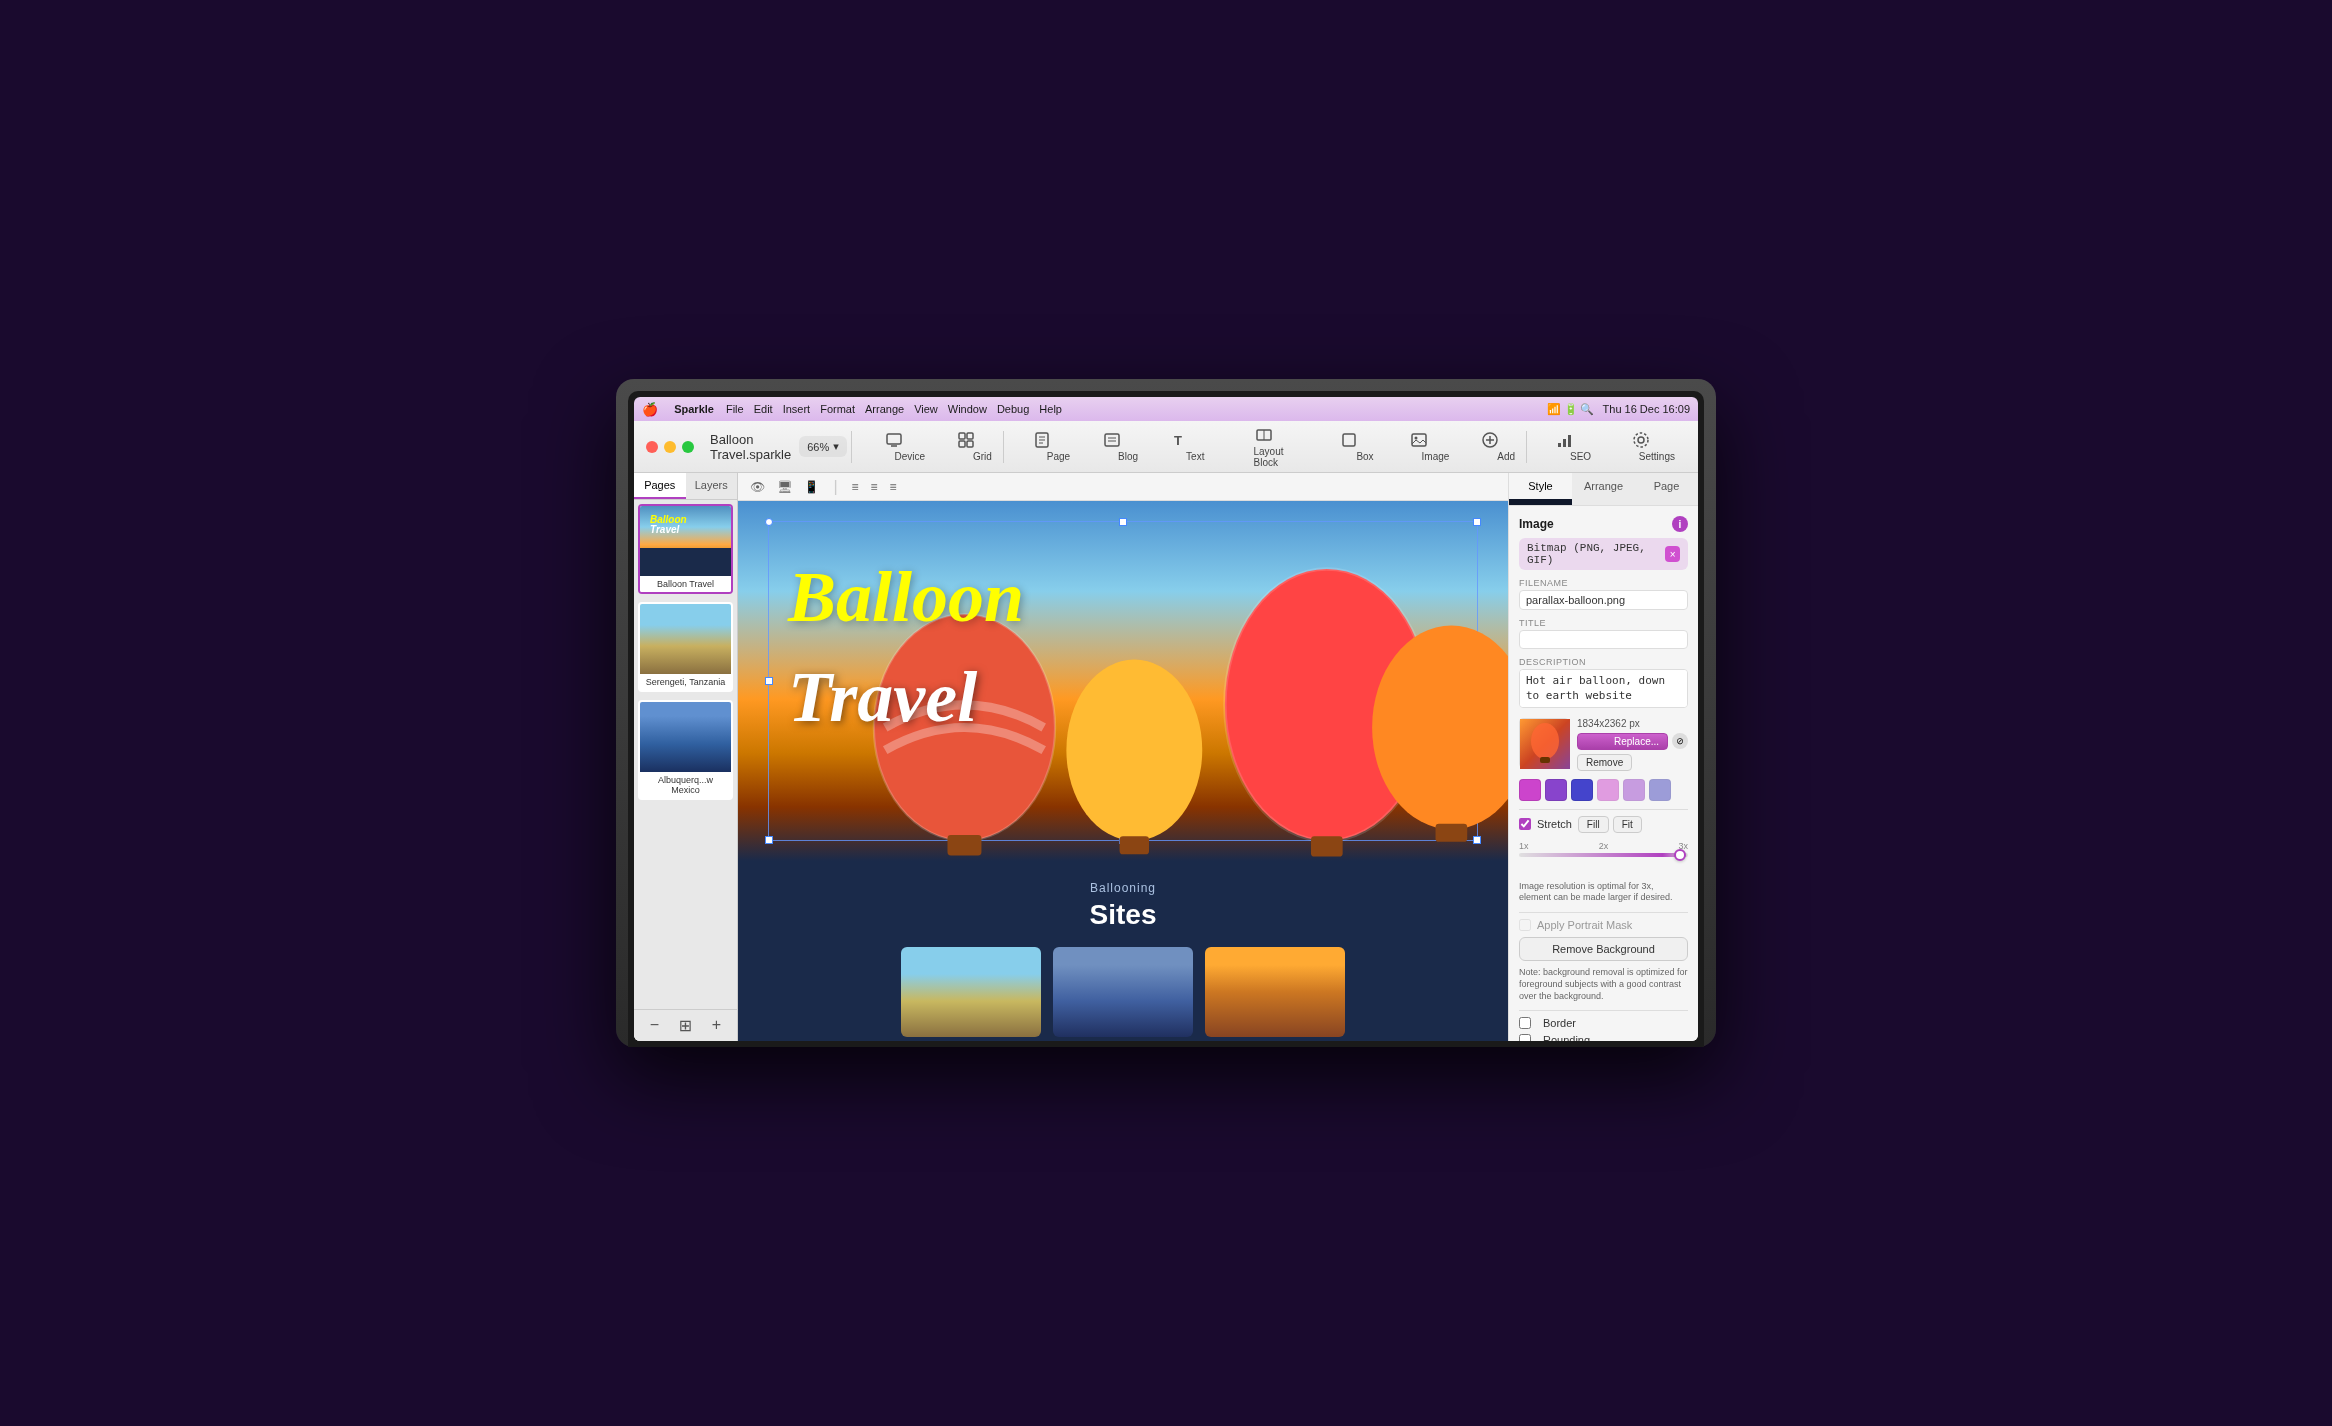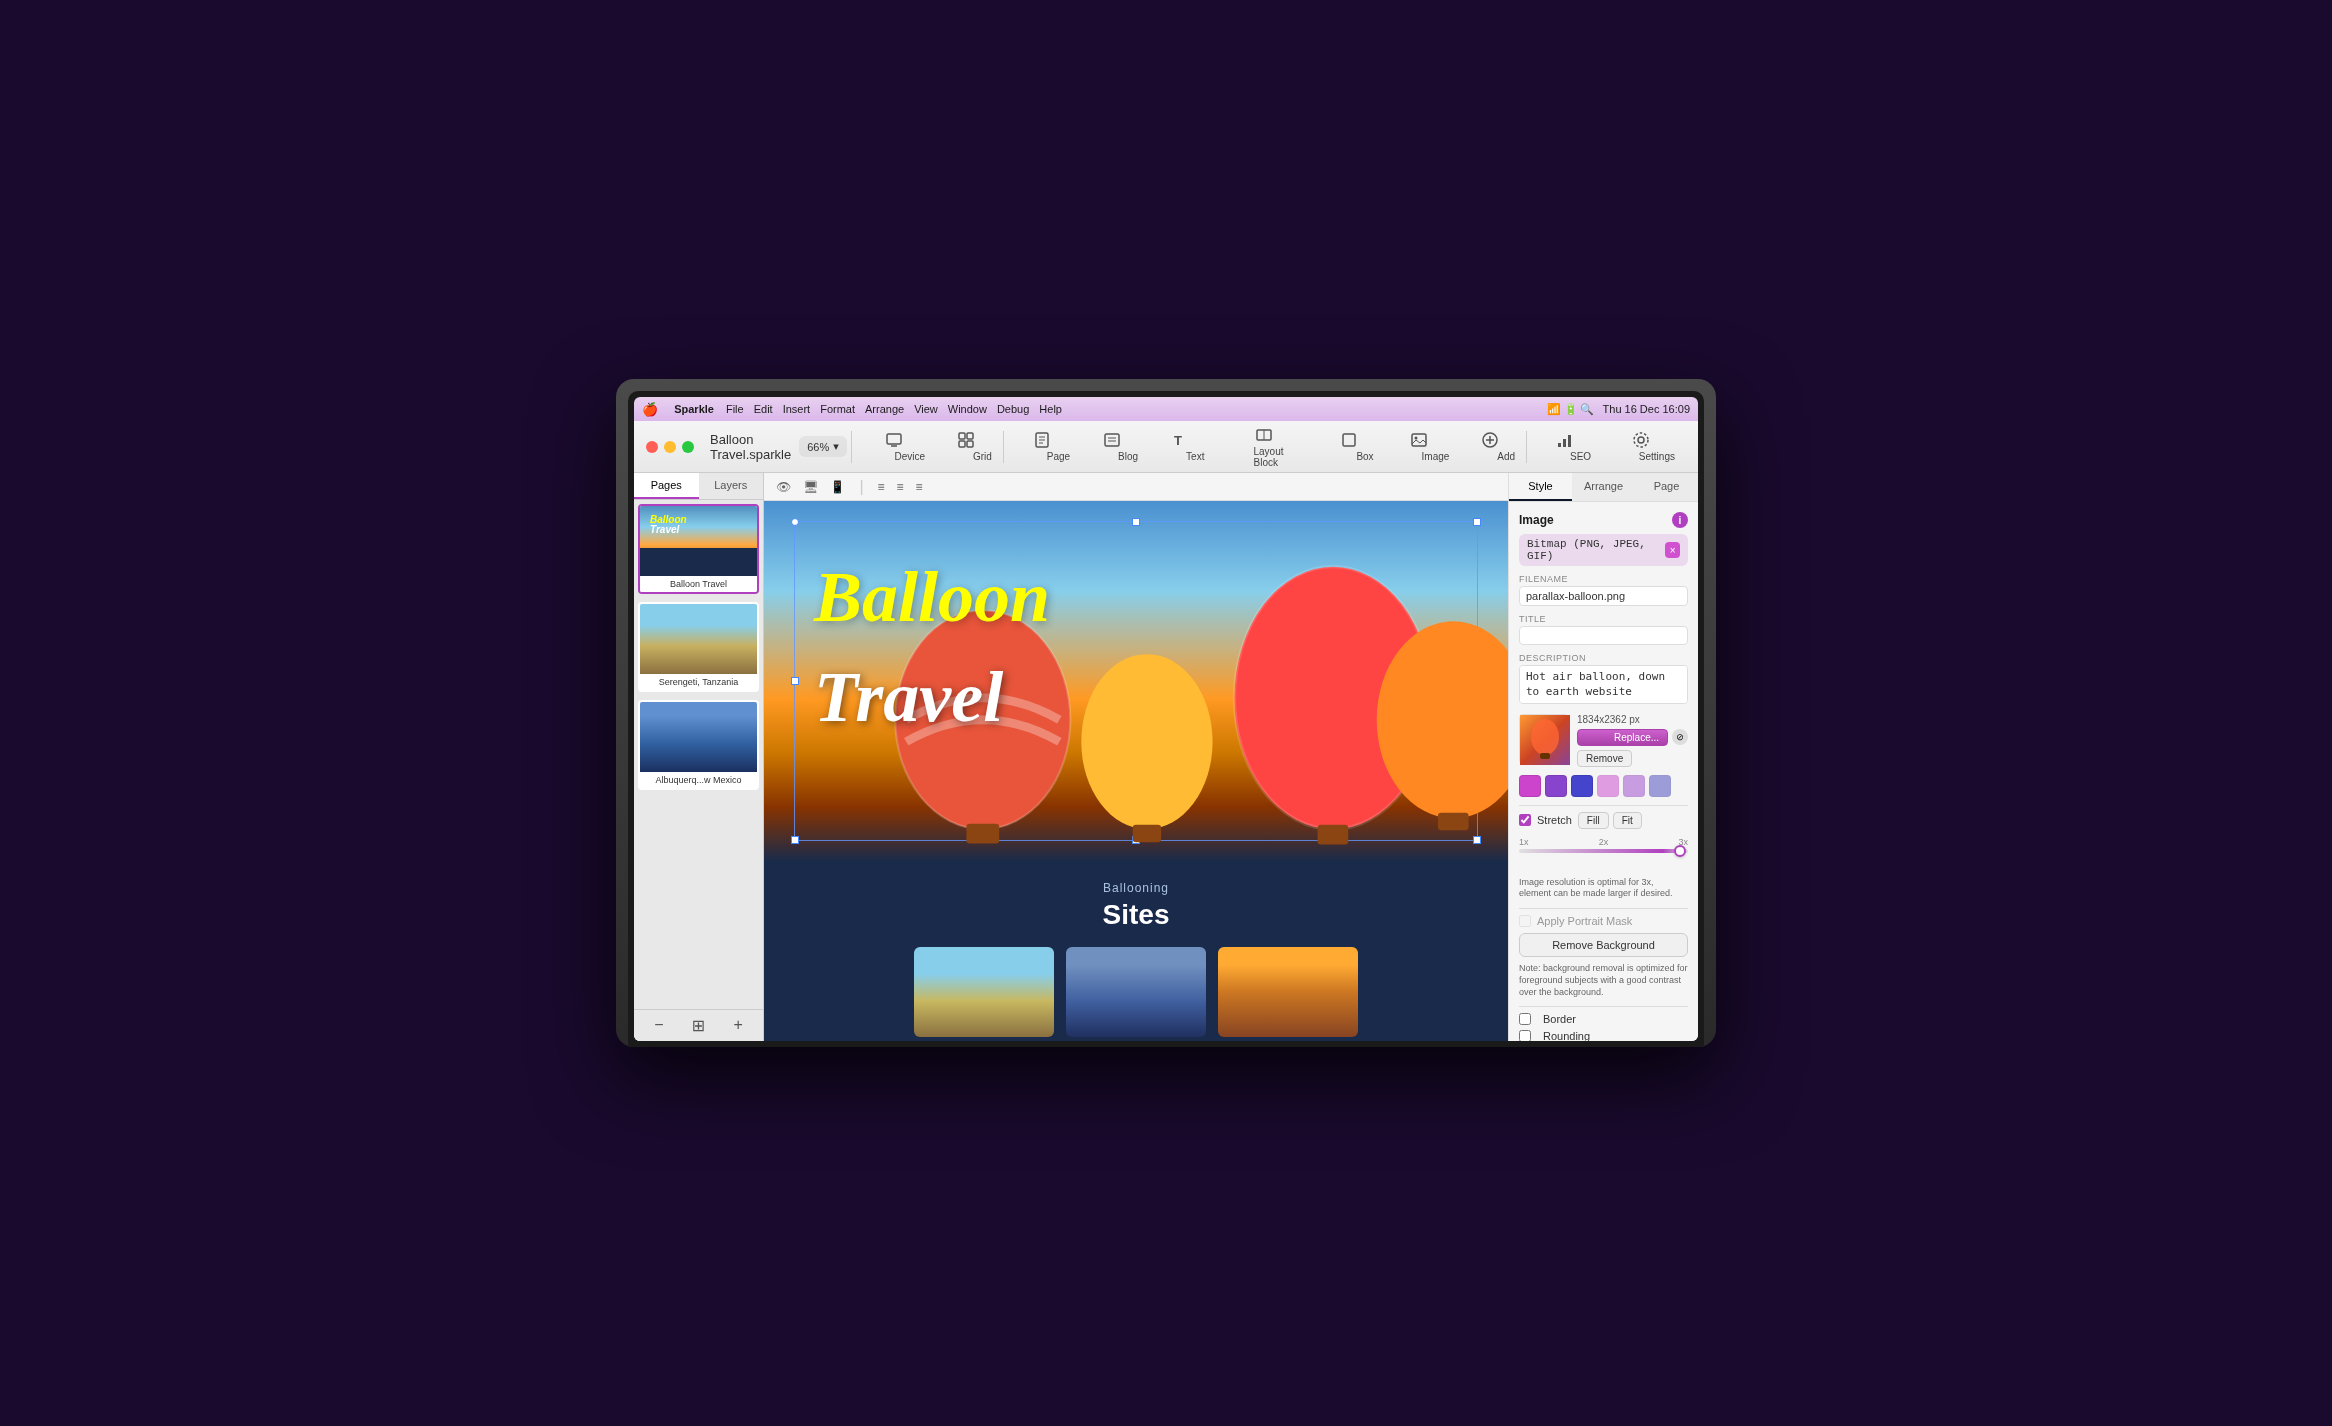--- a/index.html
+++ b/index.html
@@ -116,21 +116,21 @@
 
     
     .main-area {
       display: flex;
       flex: 1;
       overflow: hidden;
     }
 
     
     .sidebar {
-      width: 130px;
+      width: 104px;
       background: #e8e8e8;
       border-right: 1px solid #ccc;
       display: flex;
       flex-direction: column;
     }
     .sidebar-tabs {
       display: flex;
       border-bottom: 1px solid #ccc;
     }
     .sidebar-tab {
@@ -306,21 +306,21 @@
       text-align: center;
       padding: 7px 4px;
       font-size: 11px;
       cursor: pointer;
       color: #555;
       border-bottom: 2px solid transparent;
     }
     .panel-tab.active {
       background: #f5f5f5;
       color: #000;
-      border-bottom: 2px solid #0f172a;
+      border-bottom: 6px solid #0f172a;
     }
 
     .panel-body { padding: 10px; overflow-y: auto; flex: 1; }
 
     .panel-section-title {
       font-weight: 700;
       font-size: 12px;
       color: #1a1a1a;
       margin-bottom: 6px;
       display: flex;

